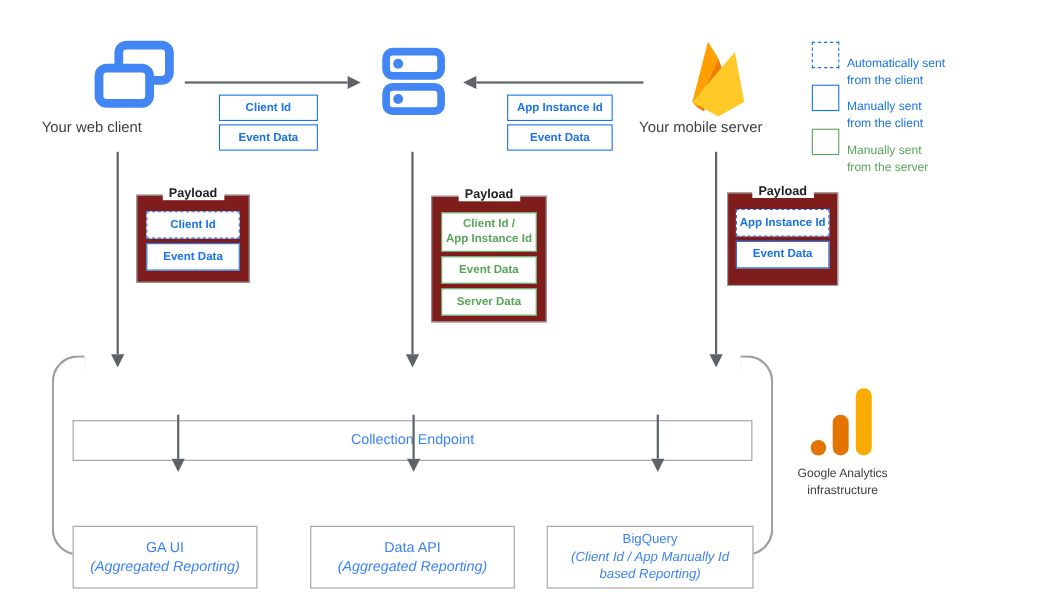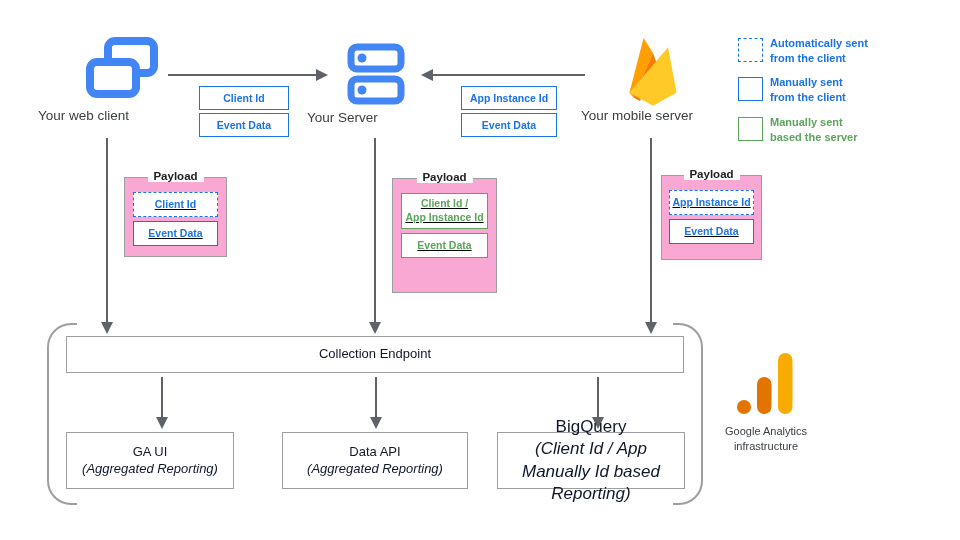--- a/index.html
+++ b/index.html
@@ -24,66 +24,65 @@
   
   .tag{box-sizing:border-box;background:#fff;border:1.5px solid var(--blue,#1a73e8);color:var(--blue,#1a73e8);
        font-size:10.5px;font-weight:bold;display:flex;align-items:center;justify-content:center;
        text-align:center;white-space:nowrap;}
 
   
   .legend-swatch{width:25px;height:24px;box-sizing:border-box;background:#fff;}
   .sw-dashed-blue{border:1.5px dashed var(--blue,#1a73e8);}
   .sw-solid-blue{border:1.5px solid var(--blue,#1a73e8);}
   .sw-solid-green{border:1.5px solid var(--green,#5aa55a);}
-  .legend-text{font-size:11px;font-weight:bold;line-height:1.35;width:140px;}
+  .legend-text{font-size:11px;font-weight:normal;line-height:1.35;width:140px;margin-top:15px;}
   .txt-blue{color:var(--blue,#1a73e8);}
   .txt-green{color:var(--green,#5aa55a);}
 
   
-  .payload{box-sizing:border-box;border:1px solid var(--border-gray,#9e9e9e);background:#f9a8d4;text-decoration:underline;}
+  .payload{box-sizing:border-box;border:1px solid var(--border-gray,#9e9e9e);background:#7f1d1d;}
   .payload-title{position:absolute;top:-8px;left:50%;transform:translateX(-50%);
                  background:#fff;padding:0 6px;font-size:11.5px;font-weight:bold;color:#202124;white-space:nowrap;}
   .fields{margin:14px 8px 0;display:flex;flex-direction:column;gap:4px;}
   .field{box-sizing:border-box;min-height:25px;background:#fff;display:flex;flex-direction:column;
          align-items:center;justify-content:center;font-size:10.5px;font-weight:bold;
          text-align:center;line-height:1.3;padding:2px 1px;white-space:nowrap;}
   .f-dashed-blue{border:1.5px dashed var(--blue,#1a73e8);color:var(--blue,#1a73e8);}
   .f-solid-blue{border:1.5px solid var(--blue,#1a73e8);color:var(--blue,#1a73e8);}
   .f-solid-green{border:1.5px solid var(--green,#5aa55a);color:var(--green,#5aa55a);}
 
   
   .bracket-left{box-sizing:border-box;border:2px solid var(--border-gray,#9e9e9e);border-right:none;
                 border-radius:24px 0 0 24px;}
   .bracket-right{box-sizing:border-box;border:2px solid var(--border-gray,#9e9e9e);border-left:none;
                  border-radius:0 24px 24px 0;}
   .io-box{box-sizing:border-box;border:1px solid var(--border-gray,#9e9e9e);background:#fff;
           display:flex;flex-direction:column;align-items:center;justify-content:center;
-          font-size:13px;color:#0f172a;text-align:center;line-height:1.3;}
+          font-size:13px;color:#3b82f6;text-align:center;line-height:1.3;margin-top:46px;}
   .out-sub{font-style:italic;}
-  .bq{font-size:17px;padding:12px 8px;}
+  .bq{font-size:12px;padding:12px 8px;}
   .brand{font-size:11px;color:#3c4043;text-align:center;line-height:1.4;}
 </style>
 </head>
 <body>
 
 <div class="stage">
 
   <svg class="abs" style="left:84px;top:36px" width="76" height="70" viewBox="0 0 76 70">
     <rect x="24" y="5" width="46" height="32" rx="7" class="blue-stroke"></rect>
     <rect x="6" y="26" width="46" height="32" rx="7" class="blue-stroke"></rect>
   </svg>
   <div class="node-label abs" style="left:38px;top:108px;width:140px">Your web client</div>
 
   <svg class="abs" style="left:347px;top:43px" width="58" height="62" viewBox="0 0 58 62">
     <rect x="4" y="4" width="50" height="22" rx="6" class="blue-stroke7"></rect>
     <rect x="4" y="36" width="50" height="22" rx="6" class="blue-stroke7"></rect>
     <circle cx="15" cy="15" r="4.5" class="blue-fill"></circle>
     <circle cx="15" cy="47" r="4.5" class="blue-fill"></circle>
   </svg>
-  <div class="node-label abs" style="left:307px;top:110px;width:140px">Your Server</div>
 
   <svg class="abs" style="left:620px;top:34px" width="66" height="72" viewBox="0 0 70 76">
     <polygon points="10,62 25,4 35,20 14,67" style="fill:var(--firebase-orange,#FFA000)"></polygon>
     <polygon points="14,67 35,20 41,37 21,71" style="fill:var(--firebase-dark-orange,#F57C00)"></polygon>
     <polygon points="10,62 51,14 60,62 35,76" style="fill:var(--firebase-yellow,#FFCA28)"></polygon>
   </svg>
   <div class="node-label abs" style="left:581px;top:108px;width:140px">Your mobile server</div>
 
   <div class="h-line abs" style="left:168px;top:74px;width:148px"></div>
   <div class="ah ah-right abs" style="left:316px;top:69px"></div>
@@ -104,21 +103,21 @@
 
   <div class="legend-swatch sw-solid-blue abs" style="left:738px;top:77px"></div>
   <div class="legend-text txt-blue abs" style="left:770px;top:75px">
     <div>Manually sent</div>
     <div>from the client</div>
   </div>
 
   <div class="legend-swatch sw-solid-green abs" style="left:738px;top:117px"></div>
   <div class="legend-text txt-green abs" style="left:770px;top:115px">
     <div>Manually sent</div>
-    <div>based the server</div>
+    <div>from the server</div>
   </div>
 
   <div class="v-line abs" style="left:106px;top:138px;height:184px"></div>
   <div class="ah ah-down abs" style="left:101px;top:322px"></div>
 
   <div class="v-line abs" style="left:374px;top:138px;height:184px"></div>
   <div class="ah ah-down abs" style="left:369px;top:322px"></div>
 
   <div class="v-line abs" style="left:650px;top:138px;height:184px"></div>
   <div class="ah ah-down abs" style="left:645px;top:322px"></div>
@@ -132,20 +131,21 @@
   </div>
 
   <div class="payload abs" style="left:392px;top:178px;width:105px;height:115px">
     <span class="payload-title">Payload</span>
     <div class="fields">
       <div class="field f-solid-green" style="min-height:36px">
         <div>Client Id /</div>
         <div>App Instance Id</div>
       </div>
       <div class="field f-solid-green">Event Data</div>
+      <div class="field f-solid-green">Server Data</div>
     </div>
   </div>
 
   <div class="payload abs" style="left:661px;top:175px;width:101px;height:85px">
     <span class="payload-title">Payload</span>
     <div class="fields" style="margin:14px 7px 0">
       <div class="field f-dashed-blue">App Instance Id</div>
       <div class="field f-solid-blue">Event Data</div>
     </div>
   </div>

